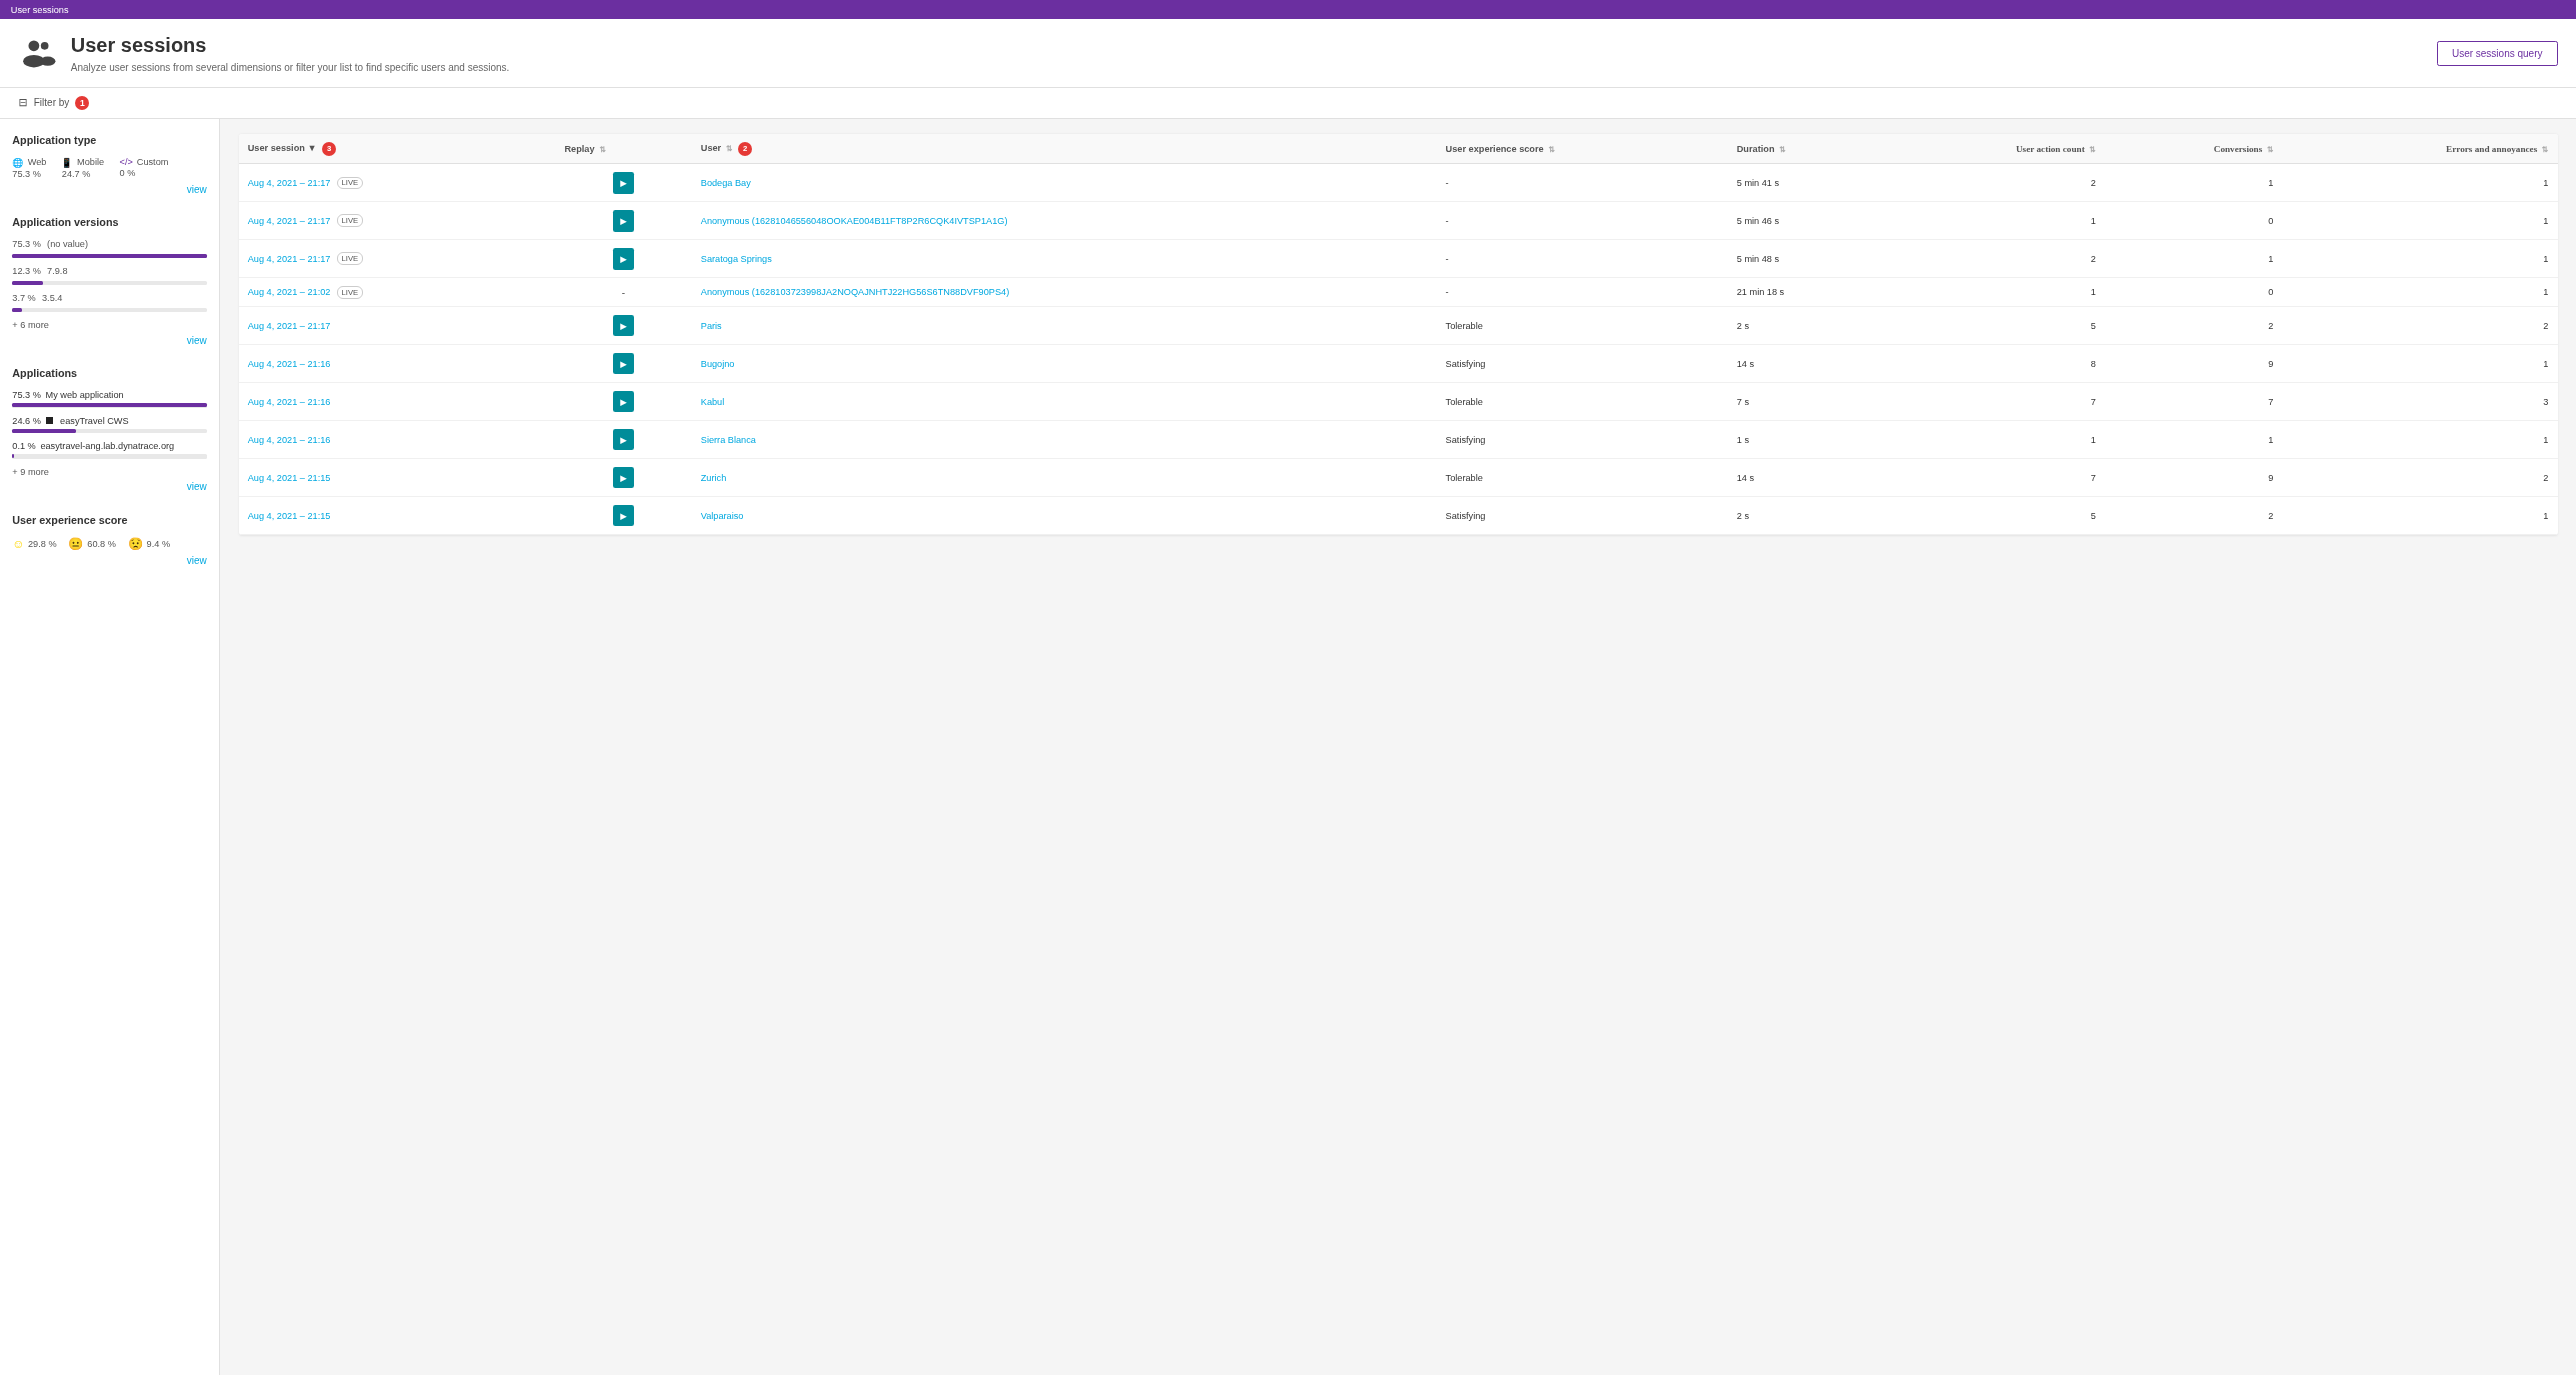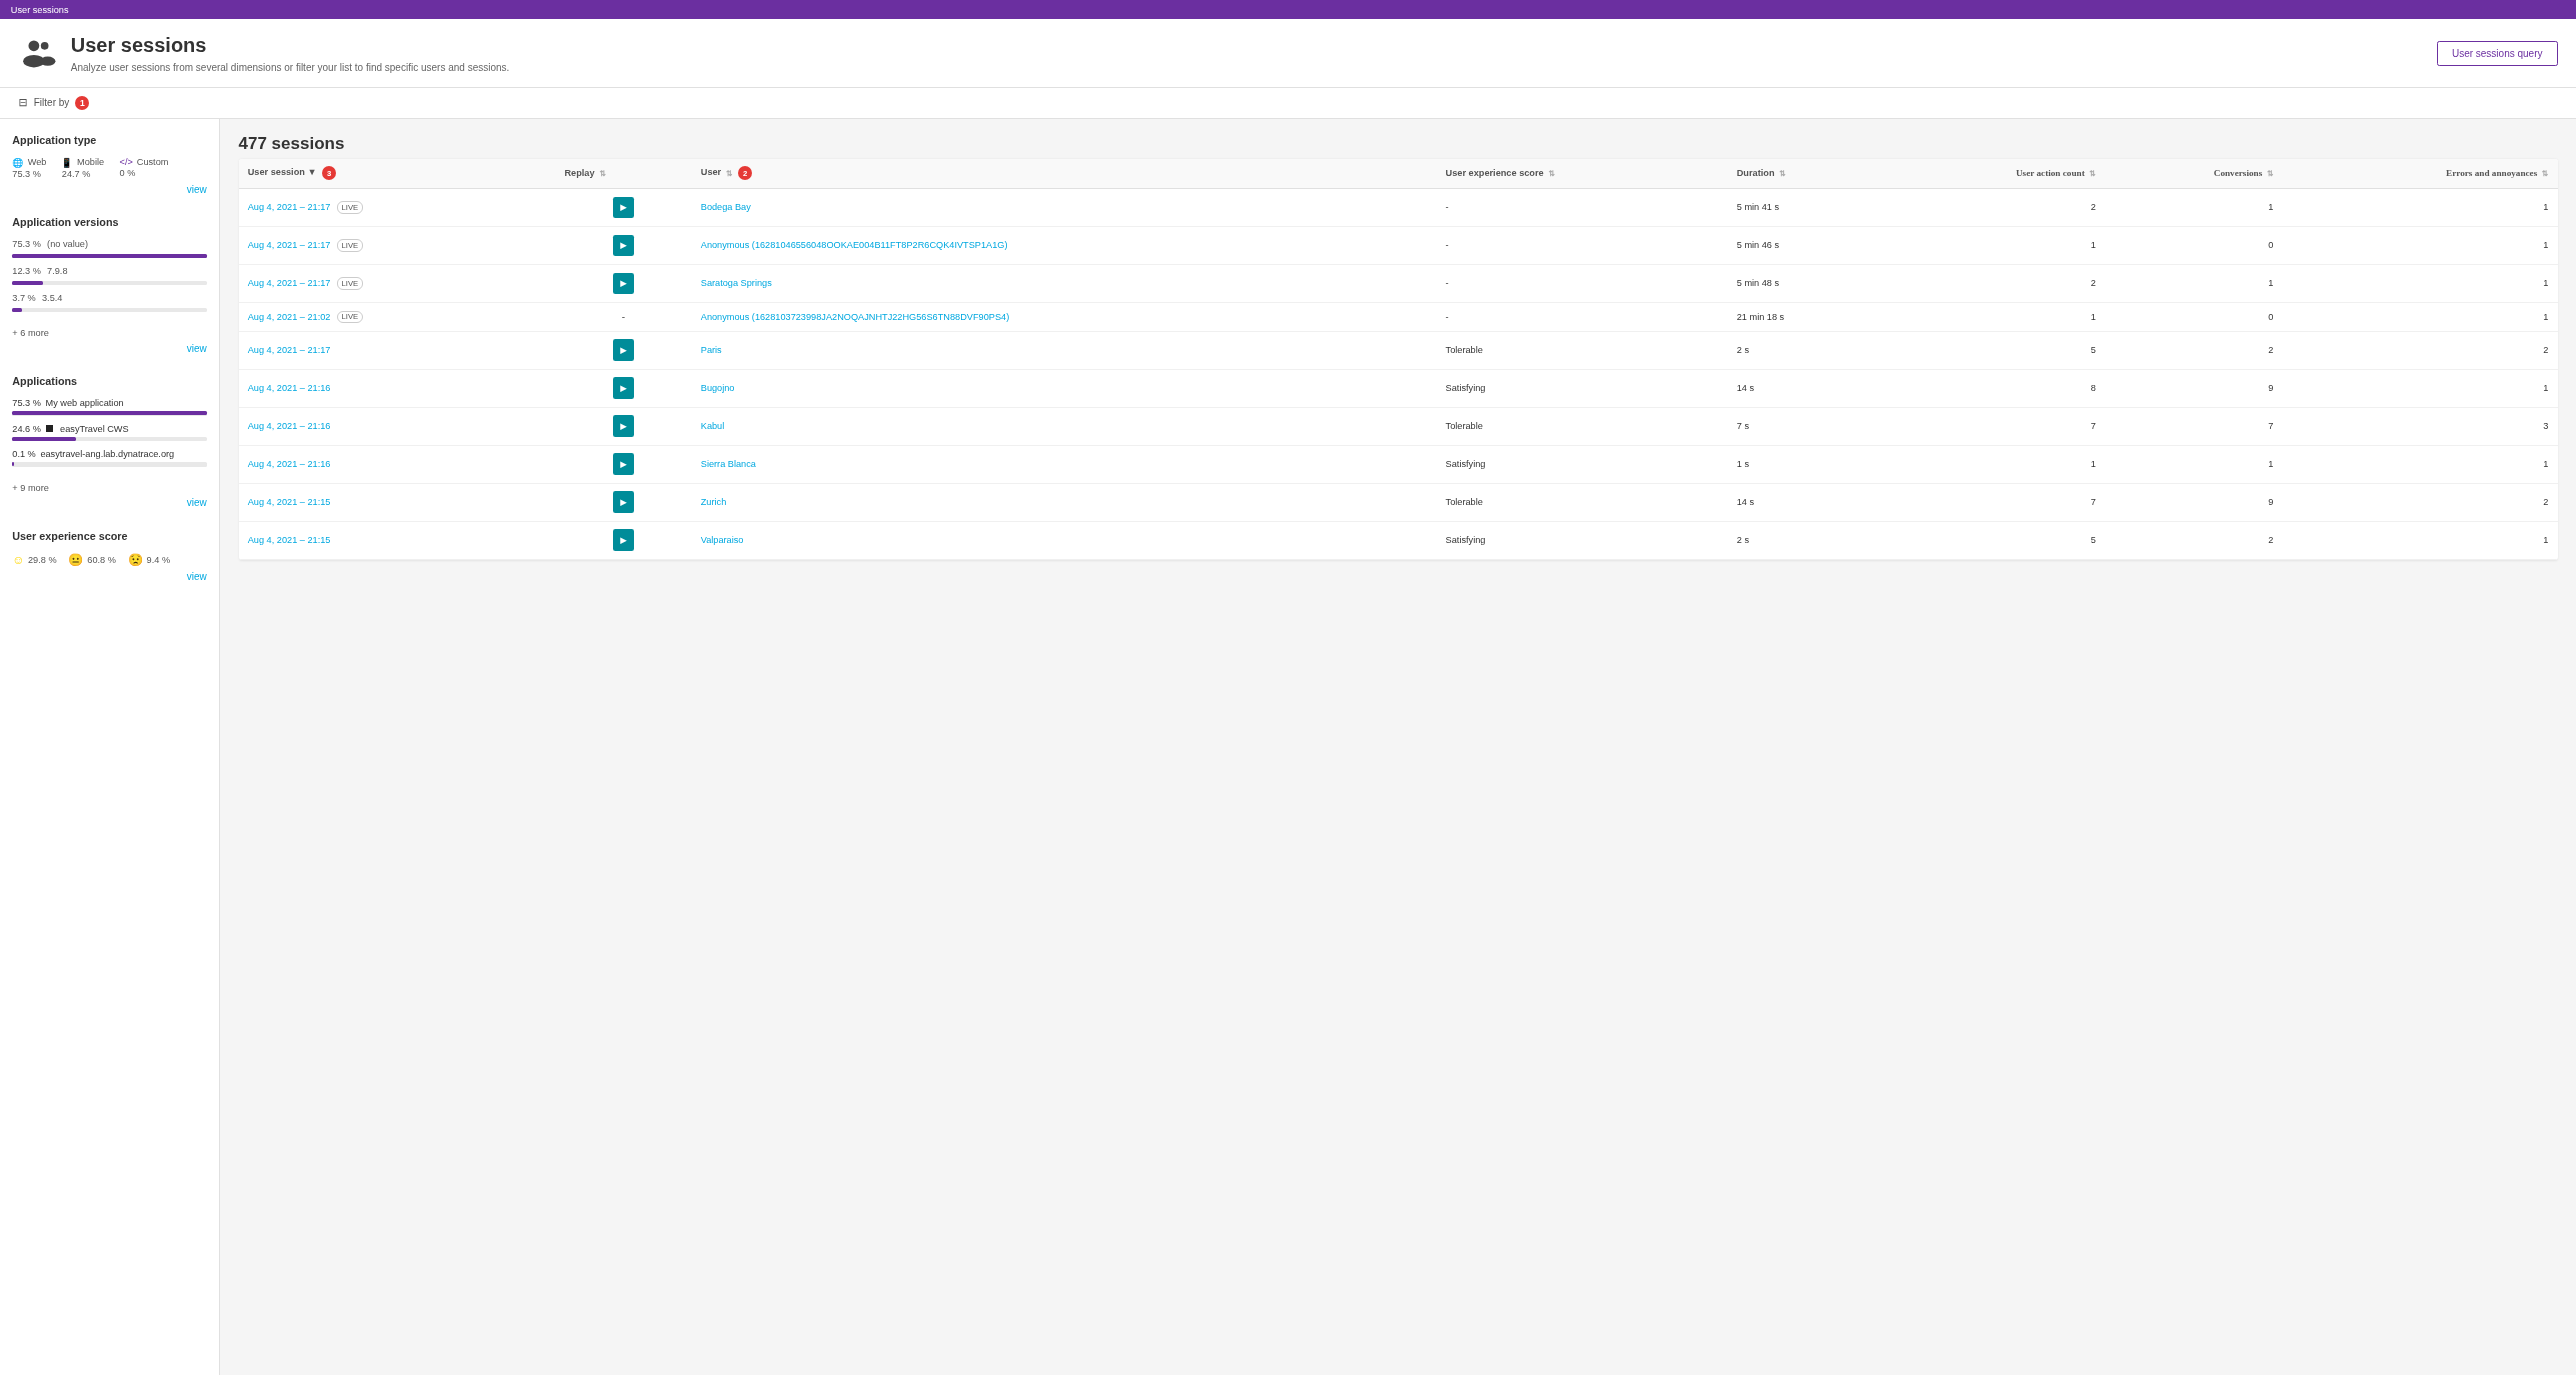--- a/index.html
+++ b/index.html
@@ -168,21 +168,21 @@
     .progress-bar-fill {
       background: #6b2fa0;
       border-radius: 1.5px;
       height: 4.6px;
     }
 
     .more-link {
       color: #555;
       font-size: 9.2px;
       cursor: pointer;
-      margin-top: 16px;
+      margin-top: 8px;
       display: block;
     }
 
     .app-item {
       margin-bottom: 7.7px;
     }
 
     .app-item-name {
       font-size: 9.2px;
       color: #333;
@@ -479,21 +479,20 @@
           <span class="ux-frustrated">😟</span>
           <span>9.4 %</span>
         </div>
       </div>
       <a class="view-link">view</a>
     </div>
 
   </div>
 
   <div class="table-container">
-    <div class="sessions-title">477 sessions</div>
 
     <table class="data-table">
       <thead>
         <tr>
           <th style="min-width:139px;">
             User session ▼ <span class="badge-circle">3</span>
           </th>
           <th>Replay <span class="sort-icon">⇅</span></th>
           <th style="min-width:170px;">
             User <span class="sort-icon">⇅</span> <span class="badge-circle">2</span>

